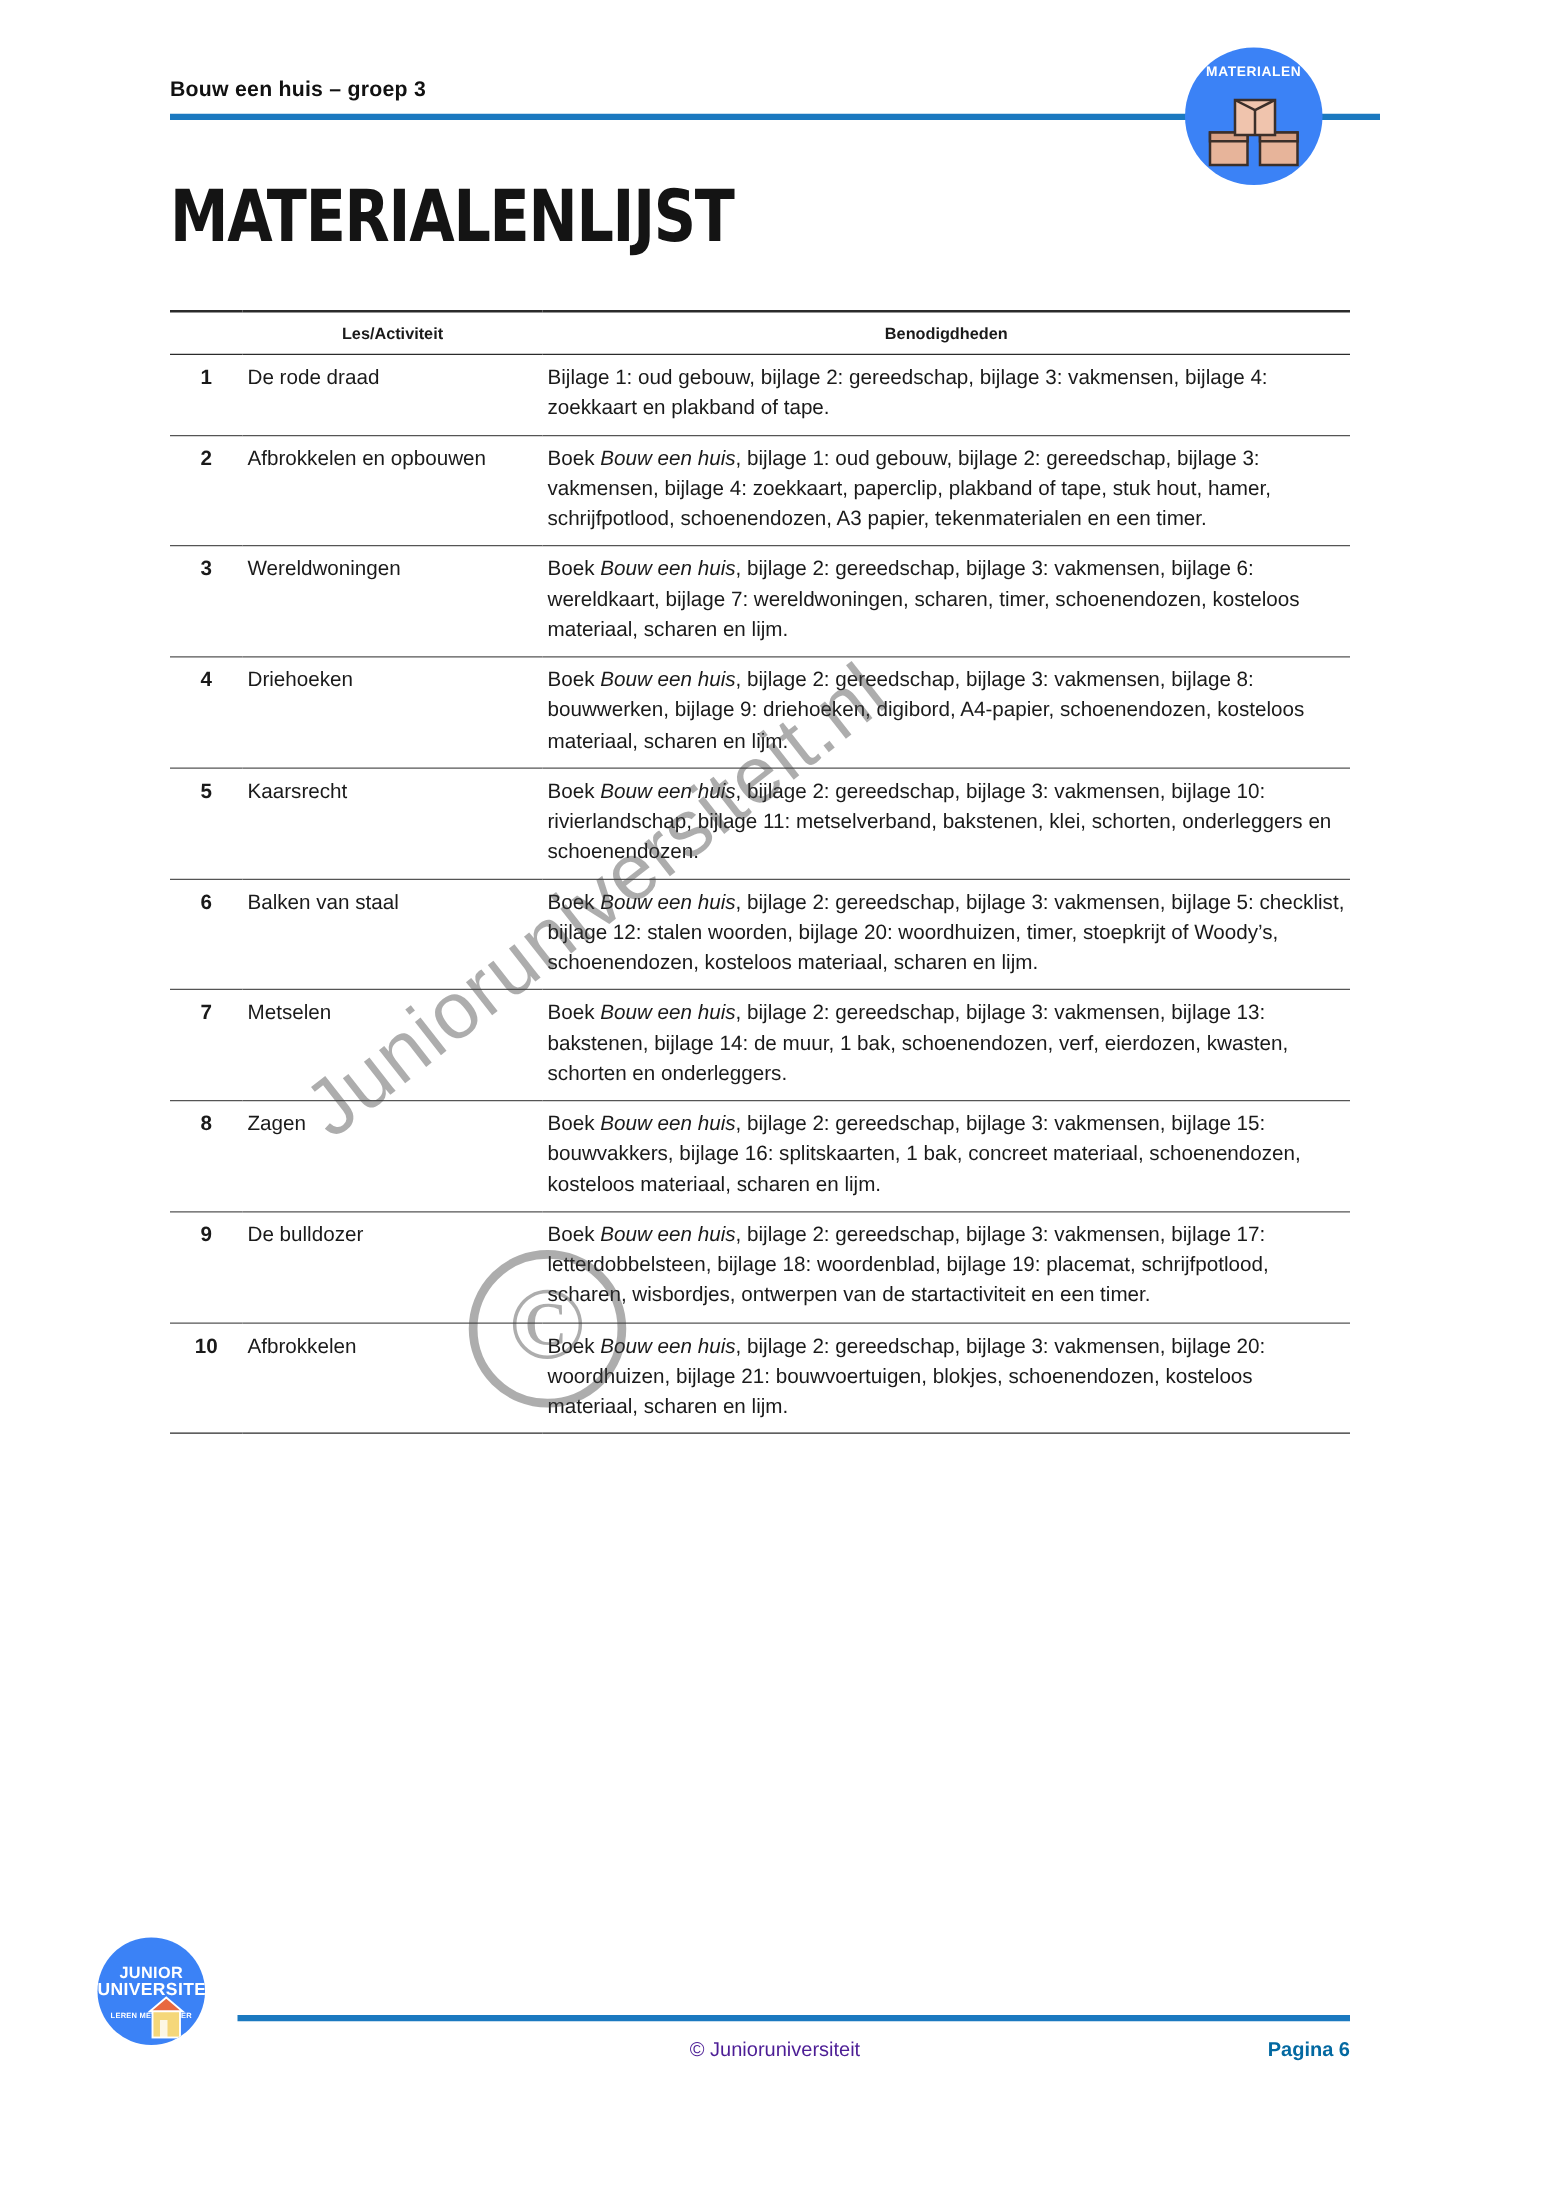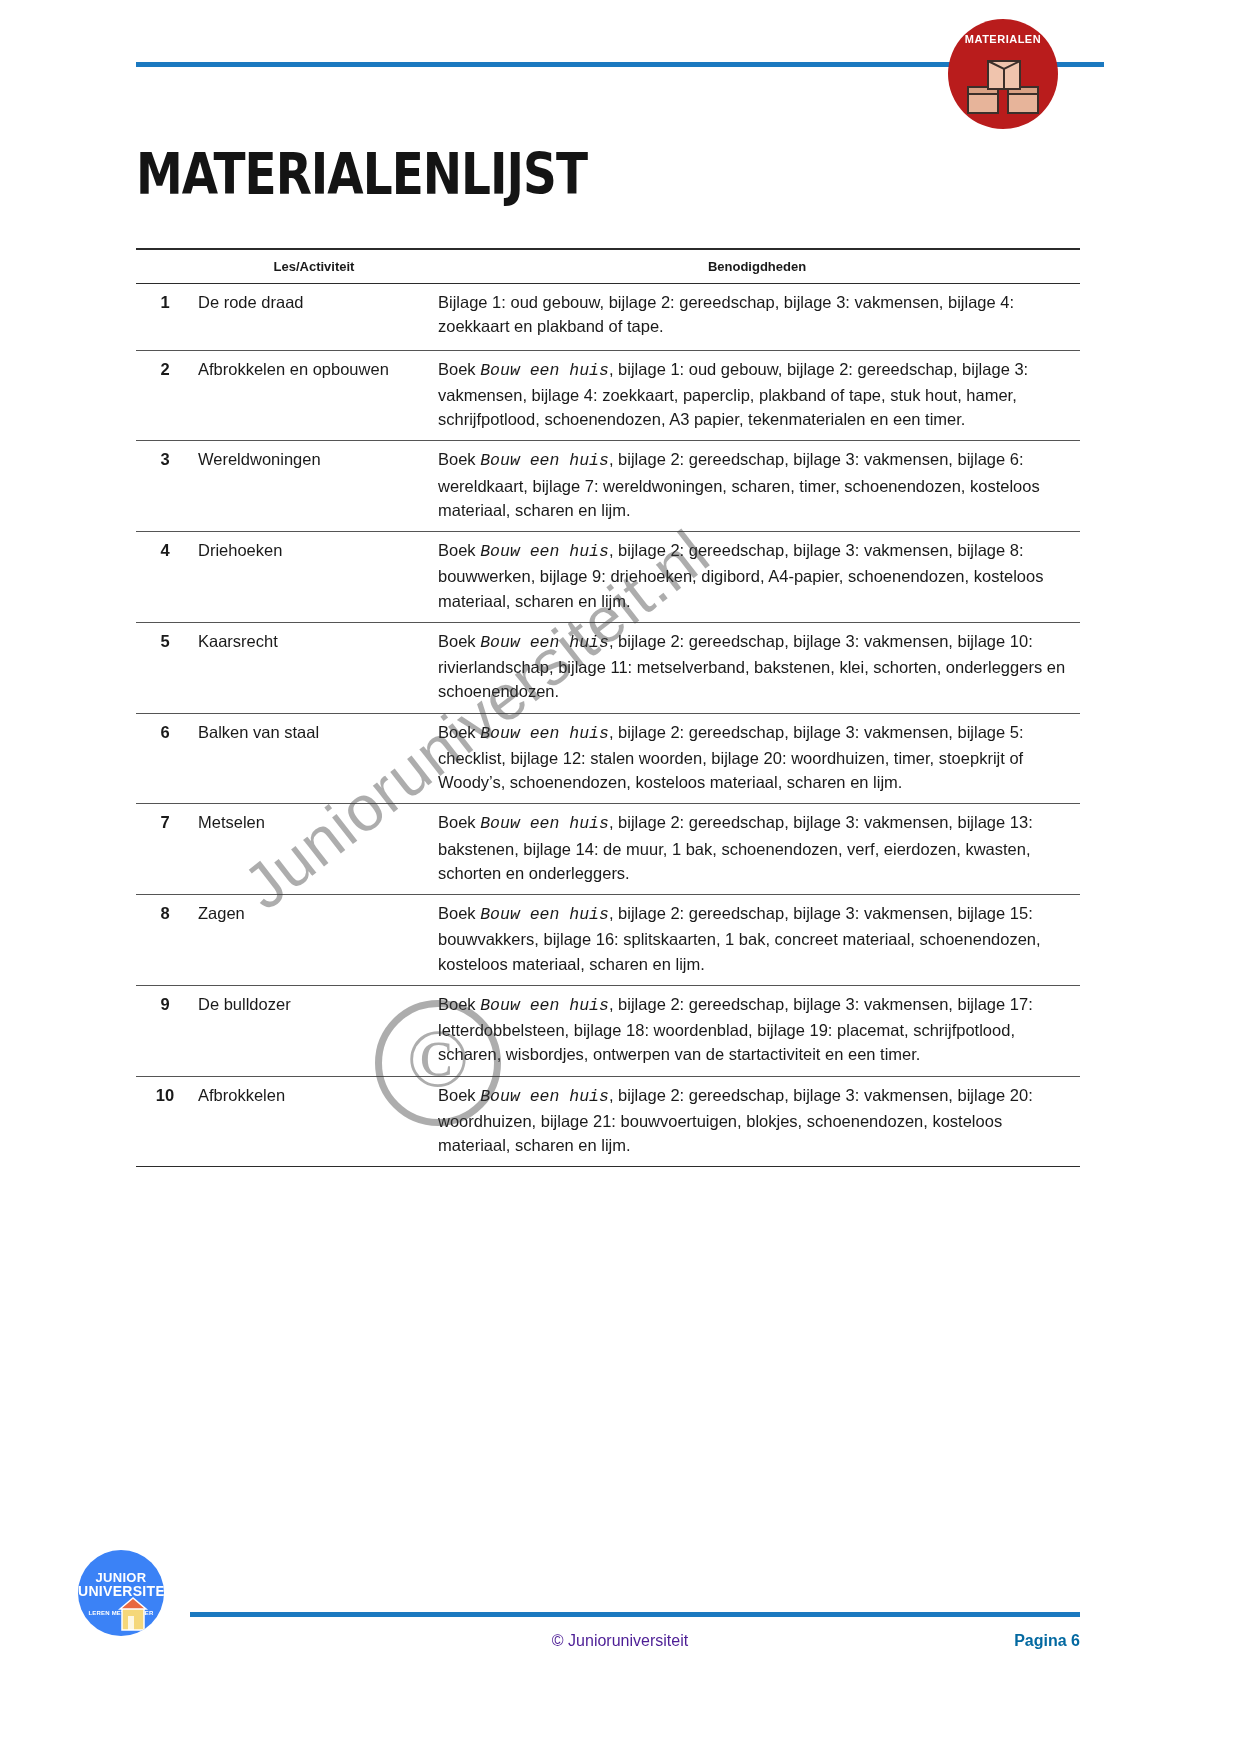--- a/index.html
+++ b/index.html
@@ -33,25 +33,25 @@
   .header-rule {
     height: 5px;
     background: #1b79c0;
     width: 968px;
   }
 
   
   .badge {
     position: absolute;
     left: 948px;
-    top: 19px;
+    top: 38px;
     width: 110px;
     height: 110px;
     border-radius: 50%;
-    background: #b91c1c;
+    background: #3b82f6;
     overflow: hidden;
   }
   .badge-label {
     position: absolute;
     top: 14px;
     left: 0;
     width: 100%;
     text-align: center;
     font-size: 11px;
     font-weight: bold;
@@ -111,21 +111,21 @@
   col.c-ben { width: 646px; }
   .num {
     text-align: center;
     font-weight: bold;
     font-size: 16px;
     padding-left: 0;
     padding-right: 0;
   }
   .les { padding-left: 22px; }
   .ben { padding-left: 6px; margin-left: 21px; }
-  .ben em { font-style: italic; font-family: Liberation Mono, monospace; }
+  .ben em { font-style: italic; }
 
   
   .watermark {
     position: absolute;
     left: 255px;
     top: 420px;
     width: 760px;
     height: 760px;
     pointer-events: none;
     z-index: 5;
@@ -210,20 +210,21 @@
   .logo-l3 { top: 60px; font-size: 6px; letter-spacing: 0.2px; }
   .logo-house {
     position: absolute;
     left: 40px; top: 44px;
   }
 </style>
 </head>
 <body>
 
 <div class="header">
+  <div class="header-title">Bouw een huis – groep 3</div>
   <div class="header-rule"></div>
 </div>
 
 <div class="badge">
   <div class="badge-label">MATERIALEN</div>
   <svg width="110" height="110" viewBox="0 0 110 110">
     <g transform="translate(0,6)">
       <rect x="20" y="62" width="30" height="26" fill="#e7b49a" stroke="#3b2f2a" stroke-width="2"></rect>
       <rect x="20" y="62" width="30" height="7" fill="#d9a184" stroke="#3b2f2a" stroke-width="2"></rect>
       <rect x="60" y="62" width="30" height="26" fill="#e7b49a" stroke="#3b2f2a" stroke-width="2"></rect>

